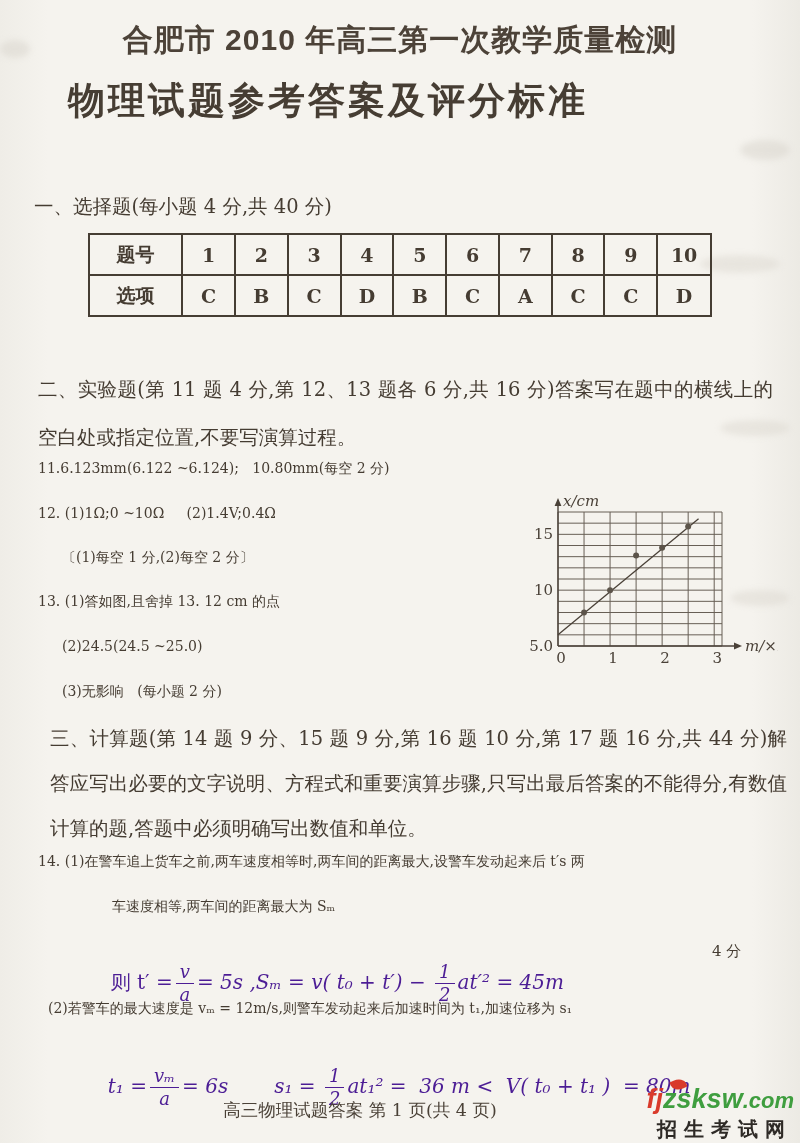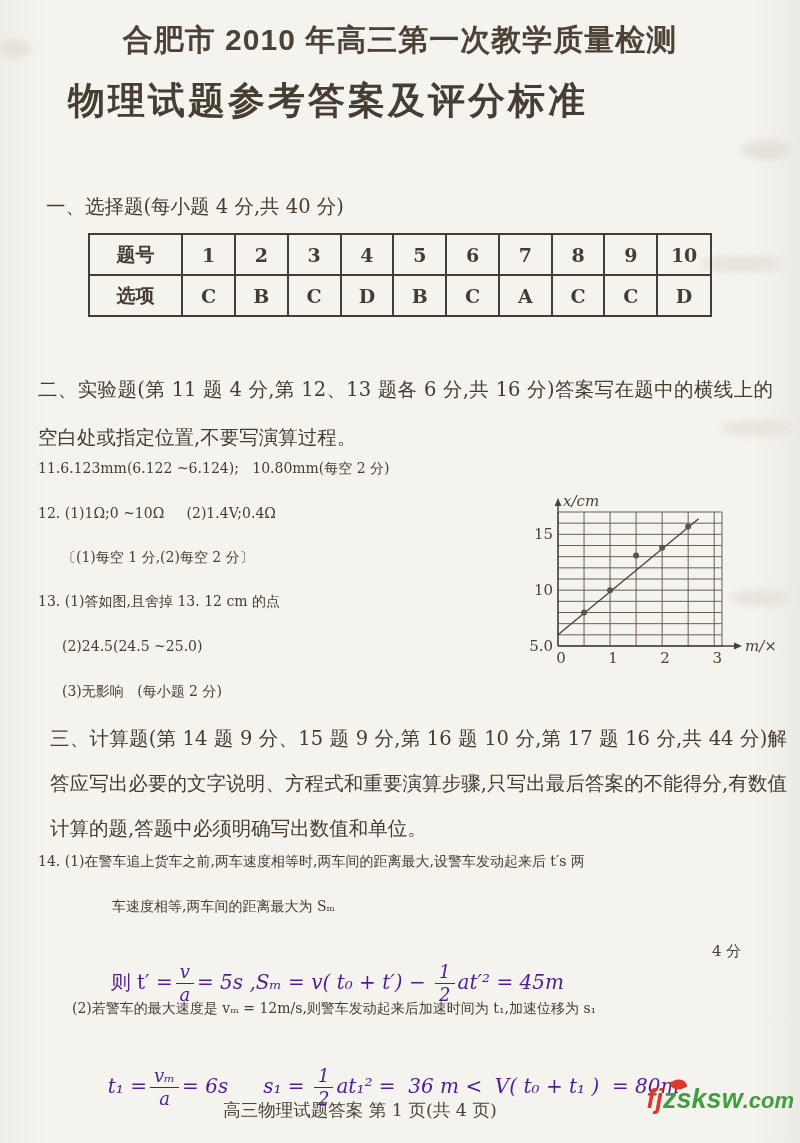--- a/index.html
+++ b/index.html
@@ -28,21 +28,21 @@
     font-size:19px;color:#453c32;height:37px;
   }
   td.lbl{width:96px;}
   tr[data-bind-list] td:not(.lbl){width:52px;}
   .item{font-size:14px;color:#453c32;white-space:pre;}
   .formula{font-size:20px;font-style:italic;color:#4c1d95;white-space:pre;}
   .formula .cn{font-style:normal;}
   .frac{display:inline-block;vertical-align:middle;text-align:center;line-height:1.1;font-size:18px;margin:0 3px;}
   .frac .num{display:block;padding:0 4px 1px;border-bottom:1.5px solid currentColor;}
   .frac .den{display:block;padding-top:1px;}
-  .gap2{margin-left:35px;}
+  .gap2{margin-left:46px;}
   .score{font-size:15px;color:#453c32;}
   .footer{left:0;top:1098px;width:720px;text-align:center;font-size:17.5px;color:#4a4137;}
   .logo{right:6px;top:1086px;width:185px;text-align:right;}
   .logo-site{
     font-family:"Liberation Sans","DejaVu Sans",sans-serif;
     font-weight:bold;font-style:italic;font-size:27px;line-height:26px;white-space:nowrap;
   }
   .logo-red{color:#d93a2b;}
   .logo-green{color:#3f9e3f;}
   .logo-leaf{
@@ -61,21 +61,21 @@
 
 <div class="abs ghost" style="left:740px;top:140px;width:50px;height:20px;background:#d8d4cc;"></div>
 <div class="abs ghost" style="left:700px;top:255px;width:80px;height:18px;background:#dcd8d0;"></div>
 <div class="abs ghost" style="left:720px;top:420px;width:70px;height:16px;background:#dcd8d0;"></div>
 <div class="abs ghost" style="left:730px;top:590px;width:60px;height:16px;background:#dcd8d0;"></div>
 <div class="abs ghost" style="left:0px;top:40px;width:30px;height:18px;background:#d8d4cc;"></div>
 
 <div class="abs page-title" data-bind="page.title">合肥市 2010 年高三第一次教学质量检测</div>
 <div class="abs page-subtitle" data-bind="page.subtitle">物理试题参考答案及评分标准</div>
 
-<div class="abs sec-heading" style="left:46px;top:193px;" data-bind="section1.heading">一、选择题(每小题 4 分,共 40 分)</div>
+<div class="abs sec-heading" style="left:34px;top:193px;" data-bind="section1.heading">一、选择题(每小题 4 分,共 40 分)</div>
 
 <table class="answers abs" style="left:88px;top:233px;width:624px;font-weight:bold;">
   <tbody>
       <tr data-bind-list="section1.table.numbers">
     <td class="lbl" data-bind="section1.table.row1_label">题号</td>
   <td>1</td>
         <td>2</td>
         <td>3</td>
         <td>4</td>
         <td>5</td>
@@ -156,25 +156,26 @@
 <div class="abs para" style="left:50px;top:716px;width:737px;line-height:45px;" data-bind="section3.heading">三、计算题(第 14 题 9 分、15 题 9 分,第 16 题 10 分,第 17 题 16 分,共 44 分)解答应写出必要的文字说明、方程式和重要演算步骤,只写出最后答案的不能得分,有数值计算的题,答题中必须明确写出数值和单位。</div>
 
 <div class="abs item" style="left:38px;top:853px;" data-bind="section3.item14_1a">14. (1)在警车追上货车之前,两车速度相等时,两车间的距离最大,设警车发动起来后 t′s 两</div>
 <div class="abs item" style="left:112px;top:898px;" data-bind="section3.item14_1b">车速度相等,两车间的距离最大为 Sₘ</div>
 
 <div class="abs formula" style="left:98px;top:938px;">
   <span class="cn" data-bind="section3.f1.pre">则 t′ =</span><span class="frac"><span class="num" data-bind="section3.f1.num1">v</span><span class="den" data-bind="section3.f1.den1">a</span></span><span data-bind="section3.f1.mid">= 5s ,Sₘ = v( t₀ + t′) − </span><span class="frac"><span class="num" data-bind="section3.f1.num2">1</span><span class="den" data-bind="section3.f1.den2">2</span></span><span data-bind="section3.f1.tail">at′² = 45m</span>
 </div>
 <div class="abs score" style="left:712px;top:942px;" data-bind="section3.f1.score">4 分</div>
 
-<div class="abs item" style="left:72px;top:1000px;" data-bind="section3.item14_2">(2)若警车的最大速度是 vₘ = 12m/s,则警车发动起来后加速时间为 t₁,加速位移为 s₁</div>
+<div class="abs item" style="left:48px;top:1000px;" data-bind="section3.item14_2">(2)若警车的最大速度是 vₘ = 12m/s,则警车发动起来后加速时间为 t₁,加速位移为 s₁</div>
 
 <div class="abs formula" style="left:95px;top:1042px;">
   <span data-bind="section3.f2.pre">t₁ =</span><span class="frac"><span class="num" data-bind="section3.f2.num1">vₘ</span><span class="den" data-bind="section3.f2.den1">a</span></span><span data-bind="section3.f2.mid">= 6s</span><span class="gap2" data-bind="section3.f2.pre2">s₁ = </span><span class="frac"><span class="num" data-bind="section3.f2.num2">1</span><span class="den" data-bind="section3.f2.den2">2</span></span><span data-bind="section3.f2.tail">at₁² =  36 m &lt;  V( t₀ + t₁ )  = 80m</span>
 </div>
 
 <div class="abs footer" data-bind="page.footer">高三物理试题答案  第 1 页(共 4 页)</div>
 
 <div class="abs logo">
   <div class="logo-site">
     <span class="logo-leaf"></span><span class="logo-red" data-bind="page.logo.site_prefix">fj</span><span class="logo-green" data-bind="page.logo.site_mid">zsksw</span><span class="logo-green" style="font-size:22px;" data-bind="page.logo.site_dotcom">.com</span>
   </div>
+  <div class="logo-caption" data-bind="page.logo.caption">招生考试网</div>
 </div>
 
 </body></html>

